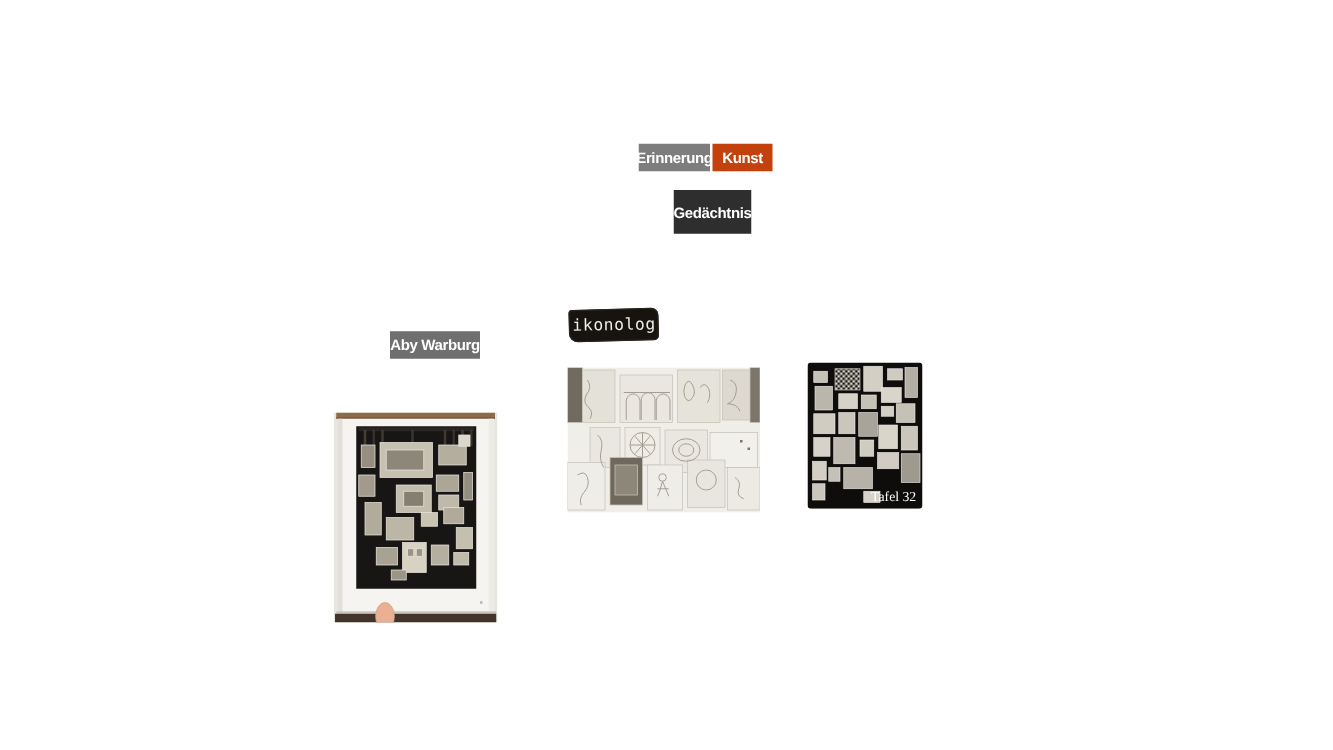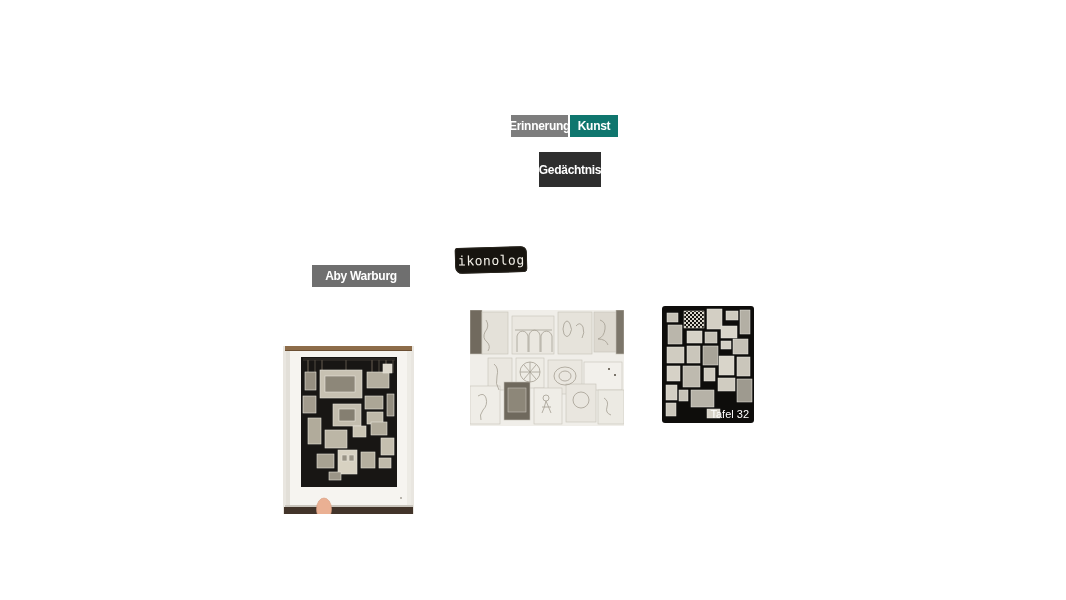--- a/index.html
+++ b/index.html
@@ -9,38 +9,38 @@
   }
   .canvas{position:absolute;inset:0;background:#ffffff;}
 
   
   .node{
     position:absolute;display:flex;align-items:center;justify-content:center;
     color:#ffffff;font-weight:bold;font-size:12px;letter-spacing:-0.3px;
     white-space:nowrap;user-select:none;
   }
   .node-erinnerung{left:511px;top:115px;width:57px;height:22px;background:#7d7d7d;}
-  .node-kunst{left:570px;top:115px;width:48px;height:22px;background:#0f766e;}
+  .node-kunst{left:570px;top:115px;width:48px;height:22px;background:#c2410c;}
   .node-gedaechtnis{left:539px;top:152px;width:62px;height:35px;background:#2e2e2e;}
-  .node-aby-warburg{left:312px;top:265px;width:98px;height:22px;background:#6f6f6f;}
+  .node-aby-warburg{left:312px;top:265px;width:72px;height:22px;background:#6f6f6f;}
 
   
   .ikonolog{
     position:absolute;left:455px;top:247px;width:72px;height:26px;
     background:#17140f;border-radius:3px 6px 4px 7px;
     transform:rotate(-1.6deg);
     display:flex;align-items:center;justify-content:center;
     box-shadow:0 0 0 1px #2a261f inset;
   }
   .ikonolog-text{
     color:#f1eee6;font-family:"DejaVu Sans Mono", monospace;
     font-size:13px;letter-spacing:0.5px;transform:rotate(0.6deg);
   }
 
-  figure{margin:16px;padding:0;position:absolute;}
+  figure{margin:0;padding:0;position:absolute;font-family:Liberation Serif, serif;}
   figure svg{display:block;}
 
   .book-photo{left:267px;top:330px;width:131px;height:168px;}
   .collage{left:454px;top:294px;width:154px;height:116px;}
   .tafel{left:646px;top:290px;width:92px;height:117px;}
   .tafel-caption{
     position:absolute;right:5px;bottom:3px;color:#ffffff;
     font-size:11px;letter-spacing:0px;
   }
 </style>

